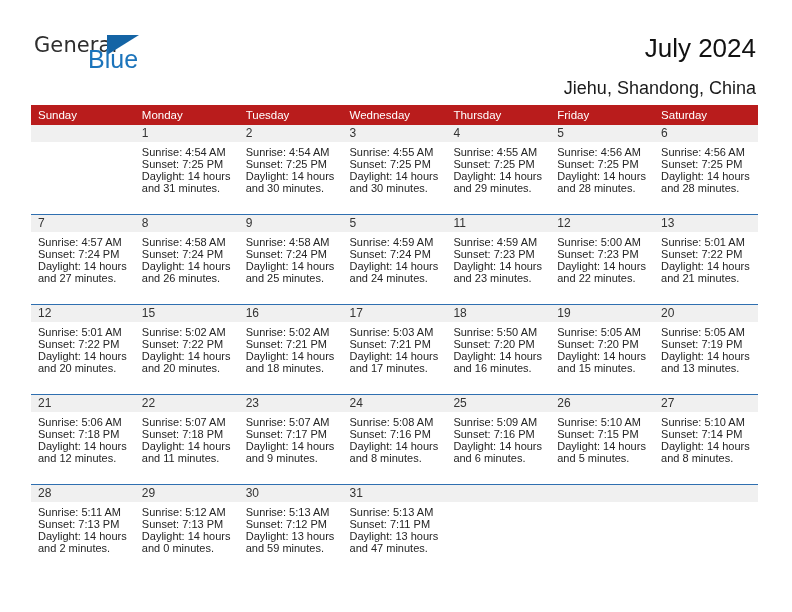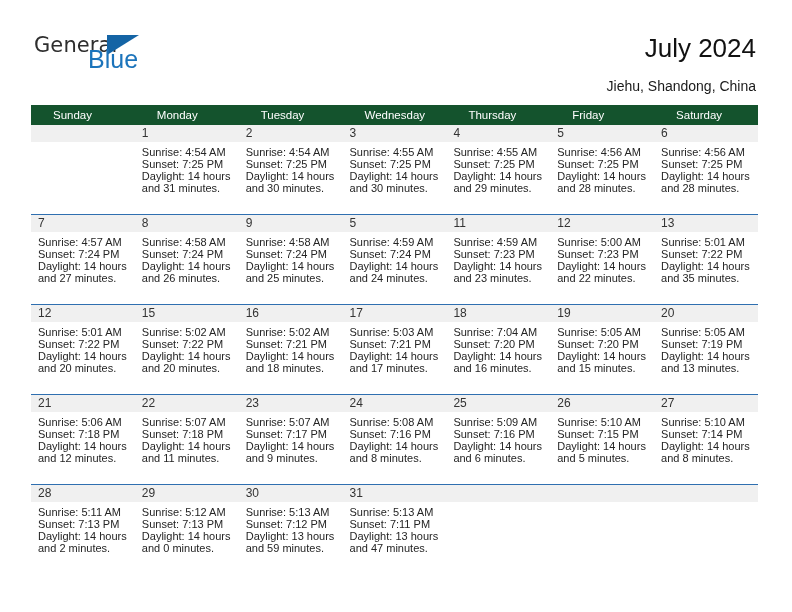--- a/index.html
+++ b/index.html
@@ -72,43 +72,43 @@
     color: #111111;
     font-family: "Liberation Sans", sans-serif;
     font-weight: 400;
     text-align: center;
     white-space: nowrap;
   }
   .subtitle {
     position: absolute;
     right: 36px;
     top: 78px;
-    font-size: 14px;
+    font-size: 18px;
     color: #1a1a1a;
     font-family: "Liberation Sans", sans-serif;
     text-align: center;
     white-space: nowrap;
   }
 
   
   .calendar {
     position: absolute;
     left: 31px;
     top: 105px;
     width: 727px;
     border-collapse: collapse;
     table-layout: fixed;
   }
   .calendar th {
-    background: #14532d;
+    background: #b91c1c;
     color: #ffffff;
     font-size: 11.5px;
     font-weight: normal;
     text-align: left;
-    padding: 4px 0 4px 22px;
+    padding: 4px 0 4px 7px;
     height: 11px;
     border: none;
     font-family: "Liberation Sans", sans-serif;
   }
   .calendar td {
     vertical-align: top;
     padding: 0;
     border: none;
     width: 103.85px;
   }
@@ -321,21 +321,21 @@
             </div>
           </div>
         </td>
         <td>
           <div class="cell">
             <div class="daynum">13</div>
             <div class="details">
               <div>Sunrise: 5:01 AM</div>
               <div>Sunset: 7:22 PM</div>
               <div>Daylight: 14 hours</div>
-              <div>and 35 minutes.</div>
+              <div>and 21 minutes.</div>
             </div>
           </div>
         </td>
       </tr>
 
       <tr class="week-row">
         <td>
           <div class="cell">
             <div class="daynum">12</div>
             <div class="details">
@@ -376,21 +376,21 @@
               <div>Sunset: 7:21 PM</div>
               <div>Daylight: 14 hours</div>
               <div>and 17 minutes.</div>
             </div>
           </div>
         </td>
         <td>
           <div class="cell">
             <div class="daynum">18</div>
             <div class="details">
-              <div>Sunrise: 7:04 AM</div>
+              <div>Sunrise: 5:50 AM</div>
               <div>Sunset: 7:20 PM</div>
               <div>Daylight: 14 hours</div>
               <div>and 16 minutes.</div>
             </div>
           </div>
         </td>
         <td>
           <div class="cell">
             <div class="daynum">19</div>
             <div class="details">

